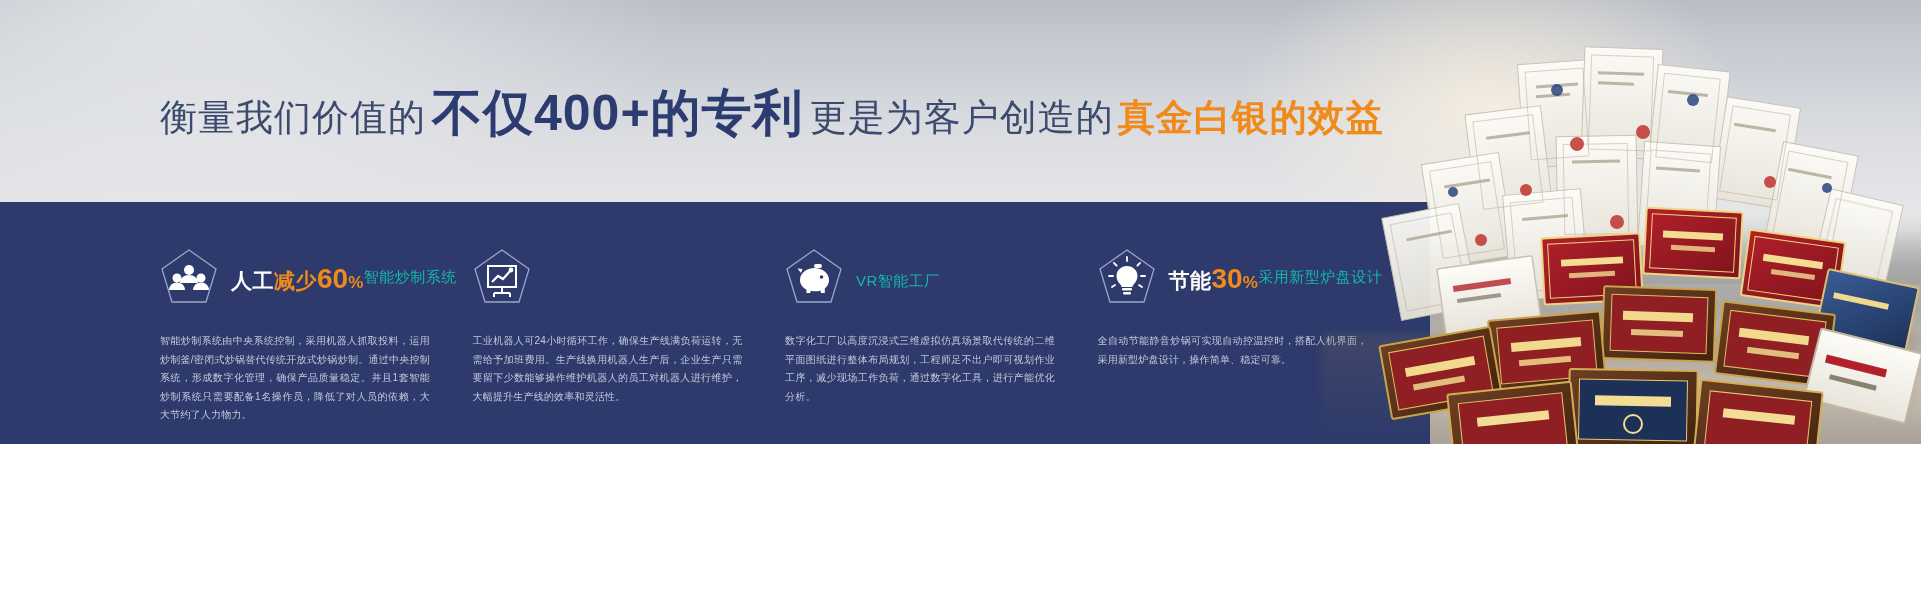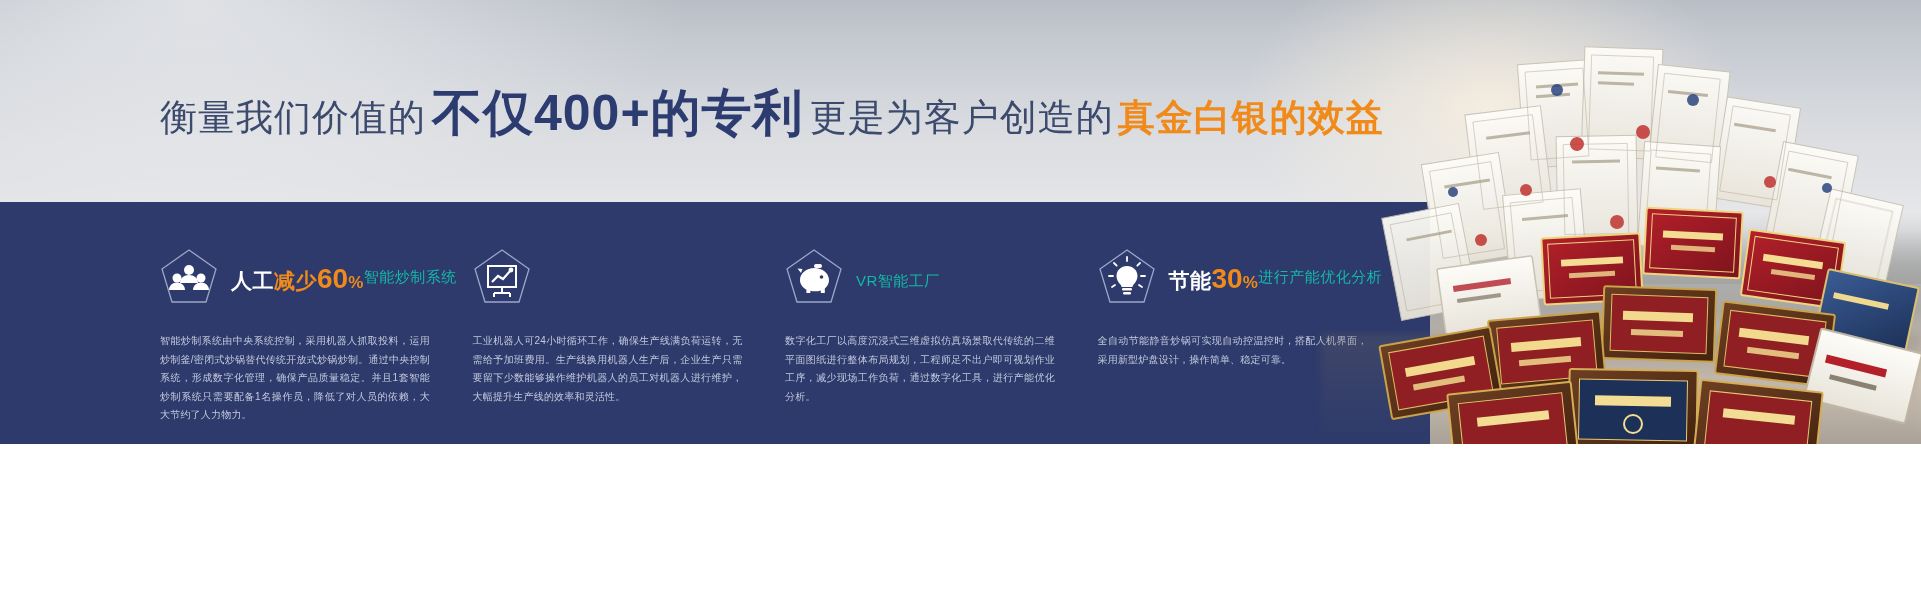--- a/index.html
+++ b/index.html
@@ -430,21 +430,21 @@
                 <line x1="42" y1="15" x2="39.3" y2="17.7"></line>
                 <line x1="11" y1="28" x2="15" y2="28"></line>
                 <line x1="47" y1="28" x2="43" y2="28"></line>
                 <line x1="14" y1="39" x2="17" y2="37"></line>
                 <line x1="44" y1="39" x2="41" y2="37"></line>
               </g>
             </svg>
           </span>
           <span class="feat-titles">
             <span class="feat-title"><span>节能</span><span class="hi"></span><span class="num">30</span><span class="pct">%</span></span>
-            <span class="feat-sub">进行产能优化分析</span>
+            <span class="feat-sub">采用新型炉盘设计</span>
           </span>
         </div>
         <p class="feat-body">全自动节能静音炒锅可实现自动控温控时，搭配人机界面，采用新型炉盘设计，操作简单、稳定可靠。</p>
       </div>
 
     </div>
   </div>
 
 </div>
 

